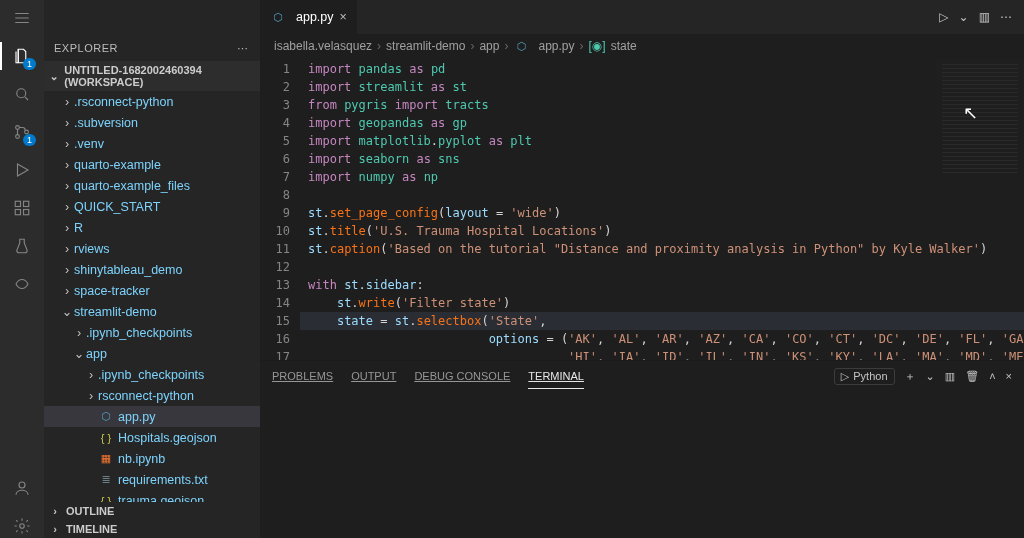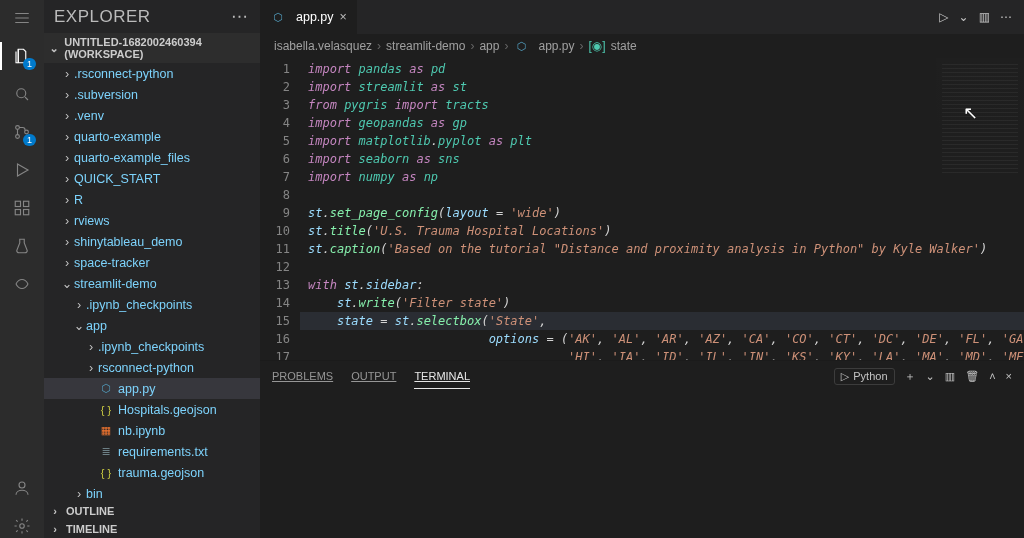--- a/index.html
+++ b/index.html
@@ -9,21 +9,21 @@
   
   .activity-bar { width: 44px; background: #2c2c2c; display: flex; flex-direction: column; align-items: center; padding-top: 6px; gap: 14px; }
   .activity-bar .spacer { flex: 1; }
   .ab-icon { width: 24px; height: 24px; display: flex; align-items: center; justify-content: center; color: #858585; cursor: pointer; position: relative; }
   .ab-icon.active { color: #ffffff; }
   .ab-icon.active::before { content:""; position:absolute; left:-10px; top:-2px; width:2px; height:28px; background:#fff; }
   .badge { position:absolute; bottom:-2px; right:-2px; background:#007acc; color:#fff; border-radius:8px; font-size:9px; padding:0 4px; line-height:12px; }
 
   
   .sidebar { width: 216px; background: #252526; display:flex; flex-direction:column; }
-  .sb-header { display:flex; align-items:flex-end; justify-content:space-between; padding:6px 10px; font-size:17px; color:#bbbbbb; text-transform:uppercase; letter-spacing:0.5px; }
+  .sb-header { display:flex; align-items:flex-start; justify-content:space-between; padding:6px 10px; font-size:11px; color:#bbbbbb; text-transform:uppercase; letter-spacing:0.5px;margin-top:36px; }
   .section-header { display:flex; align-items:center; gap:4px; padding:3px 4px; font-size:11px; font-weight:600; color:#cccccc; background:#2d2d2d; cursor:pointer; }
   .section-header.collapsed { background:#252526; }
   .tree { flex:1; overflow:hidden; font-size:12.5px; }
   .tree-row { display:flex; align-items:center; height:21px; padding-right:6px; cursor:pointer; white-space:nowrap; }
   .tree-row.selected { background:#37373d; }
   .tw { display:inline-block; width:14px; text-align:center; color:#c5c5c5; }
   .file-ico { display:inline-flex; width:16px; height:16px; margin-right:4px; align-items:center; justify-content:center; font-size:11px; }
   .label { color:#7dd3fc; }
 
   
@@ -34,25 +34,25 @@
   .tabs-actions { margin-left:auto; display:flex; gap:10px; padding-right:10px; color:#c5c5c5; }
   .tabs-actions span { cursor:pointer; }
 
   .breadcrumbs { display:flex; align-items:center; gap:5px; padding:4px 14px; font-size:12px; color:#a0a0a0;text-align:right; }
   .breadcrumbs .sep { color:#666; }
   .crumb-sym { color:#4ec9b0; }
 
   .code-wrap { position:relative; flex:1; display:flex; min-height:0; overflow:hidden; }
   .gutter { width:40px; text-align:right; padding:2px 10px 2px 0; color:#858585; font-family:Menlo,Consolas,monospace; font-size:12px; line-height:18px; }
   .code { flex:1; padding:2px 0; font-family:Menlo,Consolas,monospace; font-size:12px; line-height:18px; white-space:pre; color:#d4d4d4; overflow:hidden; }
-  .code .line { height:18px; padding-left:8px;font-style:italic; }
+  .code .line { height:18px; padding-left:8px; }
   .code .hl { background:#2a2d33; }
   .kw { color:#c586c0; }
   .mod { color:#4ec9b0; }
-  .fn { color:#86efac;margin-top:32px; }
+  .fn { color:#f97316;margin-top:32px; }
   .str { color:#ce9178; }
   .var { color:#9cdcfe; }
   .op { color:#d4d4d4; }
 
   .minimap { position:absolute; top:0; right:0; width:88px; height:150px; background:linear-gradient(#202020,#1e1e1e); opacity:0.85; }
   .minimap::before { content:""; position:absolute; inset:6px 6px auto 6px; height:110px;
     background:
       repeating-linear-gradient(#3a3a3a 0 1px, transparent 1px 4px);
     opacity:.5;
   }
@@ -310,20 +310,21 @@
         </div>
       <div class="code" id="code"><div class="line"><span class="kw">import</span> <span class="mod">pandas</span> <span class="kw">as</span> <span class="mod">pd</span></div><div class="line"><span class="kw">import</span> <span class="mod">streamlit</span> <span class="kw">as</span> <span class="mod">st</span></div><div class="line"><span class="kw">from</span> <span class="mod">pygris</span> <span class="kw">import</span> <span class="mod">tracts</span></div><div class="line"><span class="kw">import</span> <span class="mod">geopandas</span> <span class="kw">as</span> <span class="mod">gp</span></div><div class="line"><span class="kw">import</span> <span class="mod">matplotlib</span>.<span class="mod">pyplot</span> <span class="kw">as</span> <span class="mod">plt</span></div><div class="line"><span class="kw">import</span> <span class="mod">seaborn</span> <span class="kw">as</span> <span class="mod">sns</span></div><div class="line"><span class="kw">import</span> <span class="mod">numpy</span> <span class="kw">as</span> <span class="mod">np</span></div><div class="line"></div><div class="line"><span class="var">st</span>.<span class="fn">set_page_config</span>(<span class="var">layout</span> <span class="op">=</span> <span class="str">'wide'</span>)</div><div class="line"><span class="var">st</span>.<span class="fn">title</span>(<span class="str">'U.S. Trauma Hospital Locations'</span>)</div><div class="line"><span class="var">st</span>.<span class="fn">caption</span>(<span class="str">'Based on the tutorial "Distance and proximity analysis in Python" by Kyle Walker'</span>)</div><div class="line"></div><div class="line"><span class="kw">with</span> <span class="var">st</span>.<span class="var">sidebar</span>:</div><div class="line">    <span class="var">st</span>.<span class="fn">write</span>(<span class="str">'Filter state'</span>)</div><div class="line hl">    <span class="var">state</span> <span class="op">=</span> <span class="var">st</span>.<span class="fn">selectbox</span>(<span class="str">'State'</span>,</div><div class="line">                         <span class="var">options</span> <span class="op">=</span> (<span class="str">'AK'</span>, <span class="str">'AL'</span>, <span class="str">'AR'</span>, <span class="str">'AZ'</span>, <span class="str">'CA'</span>, <span class="str">'CO'</span>, <span class="str">'CT'</span>, <span class="str">'DC'</span>, <span class="str">'DE'</span>, <span class="str">'FL'</span>, <span class="str">'GA'</span>,</div><div class="line">                                    <span class="str">'HI'</span>, <span class="str">'IA'</span>, <span class="str">'ID'</span>, <span class="str">'IL'</span>, <span class="str">'IN'</span>, <span class="str">'KS'</span>, <span class="str">'KY'</span>, <span class="str">'LA'</span>, <span class="str">'MA'</span>, <span class="str">'MD'</span>, <span class="str">'ME'</span>,</div></div>
       <div class="minimap"></div>
       <div class="cursor-arrow">↖</div>
     </div>
 
     <div class="panel">
       <div class="panel-tabs">
         <span class="ptab">PROBLEMS</span>
         <span class="ptab">OUTPUT</span>
+        <span class="ptab">DEBUG CONSOLE</span>
         <span class="ptab active">TERMINAL</span>
         <div class="panel-actions">
           <span class="pill">
             <span>▷</span>
             <span>Python</span>
           </span>
           <span>＋</span>
           <span>⌄</span>
           <span>▥</span>
           <span>🗑</span>

